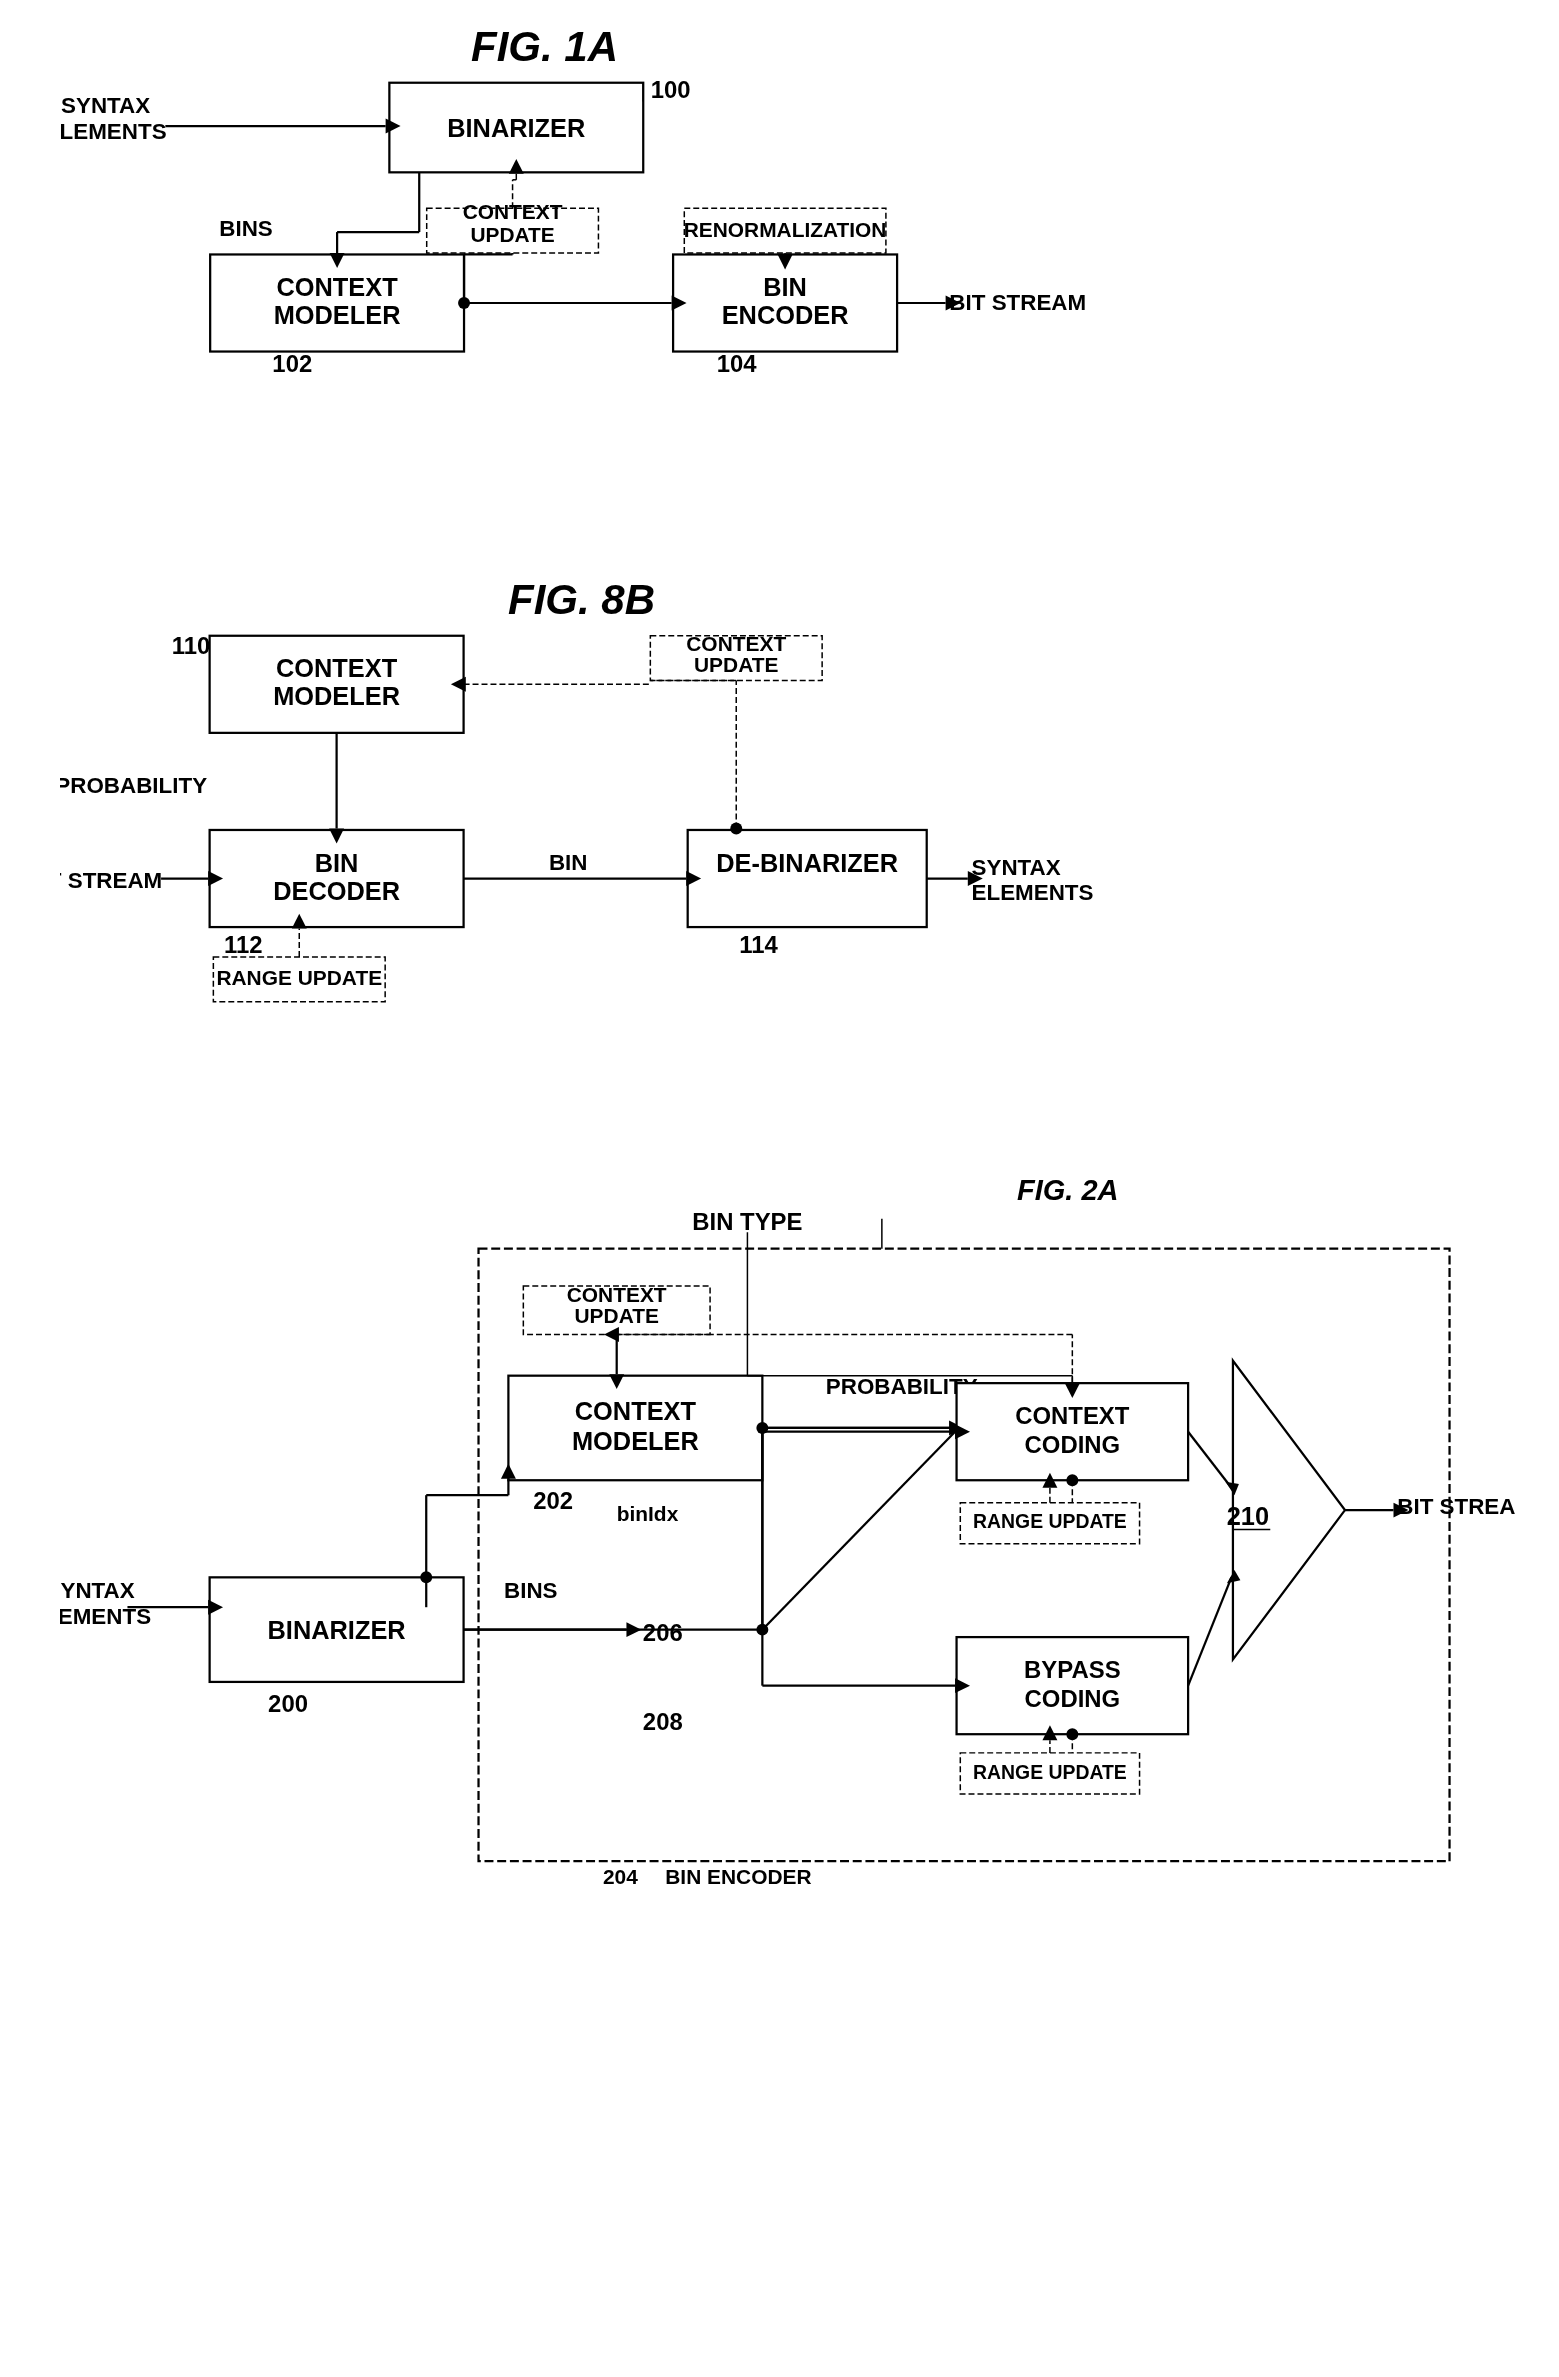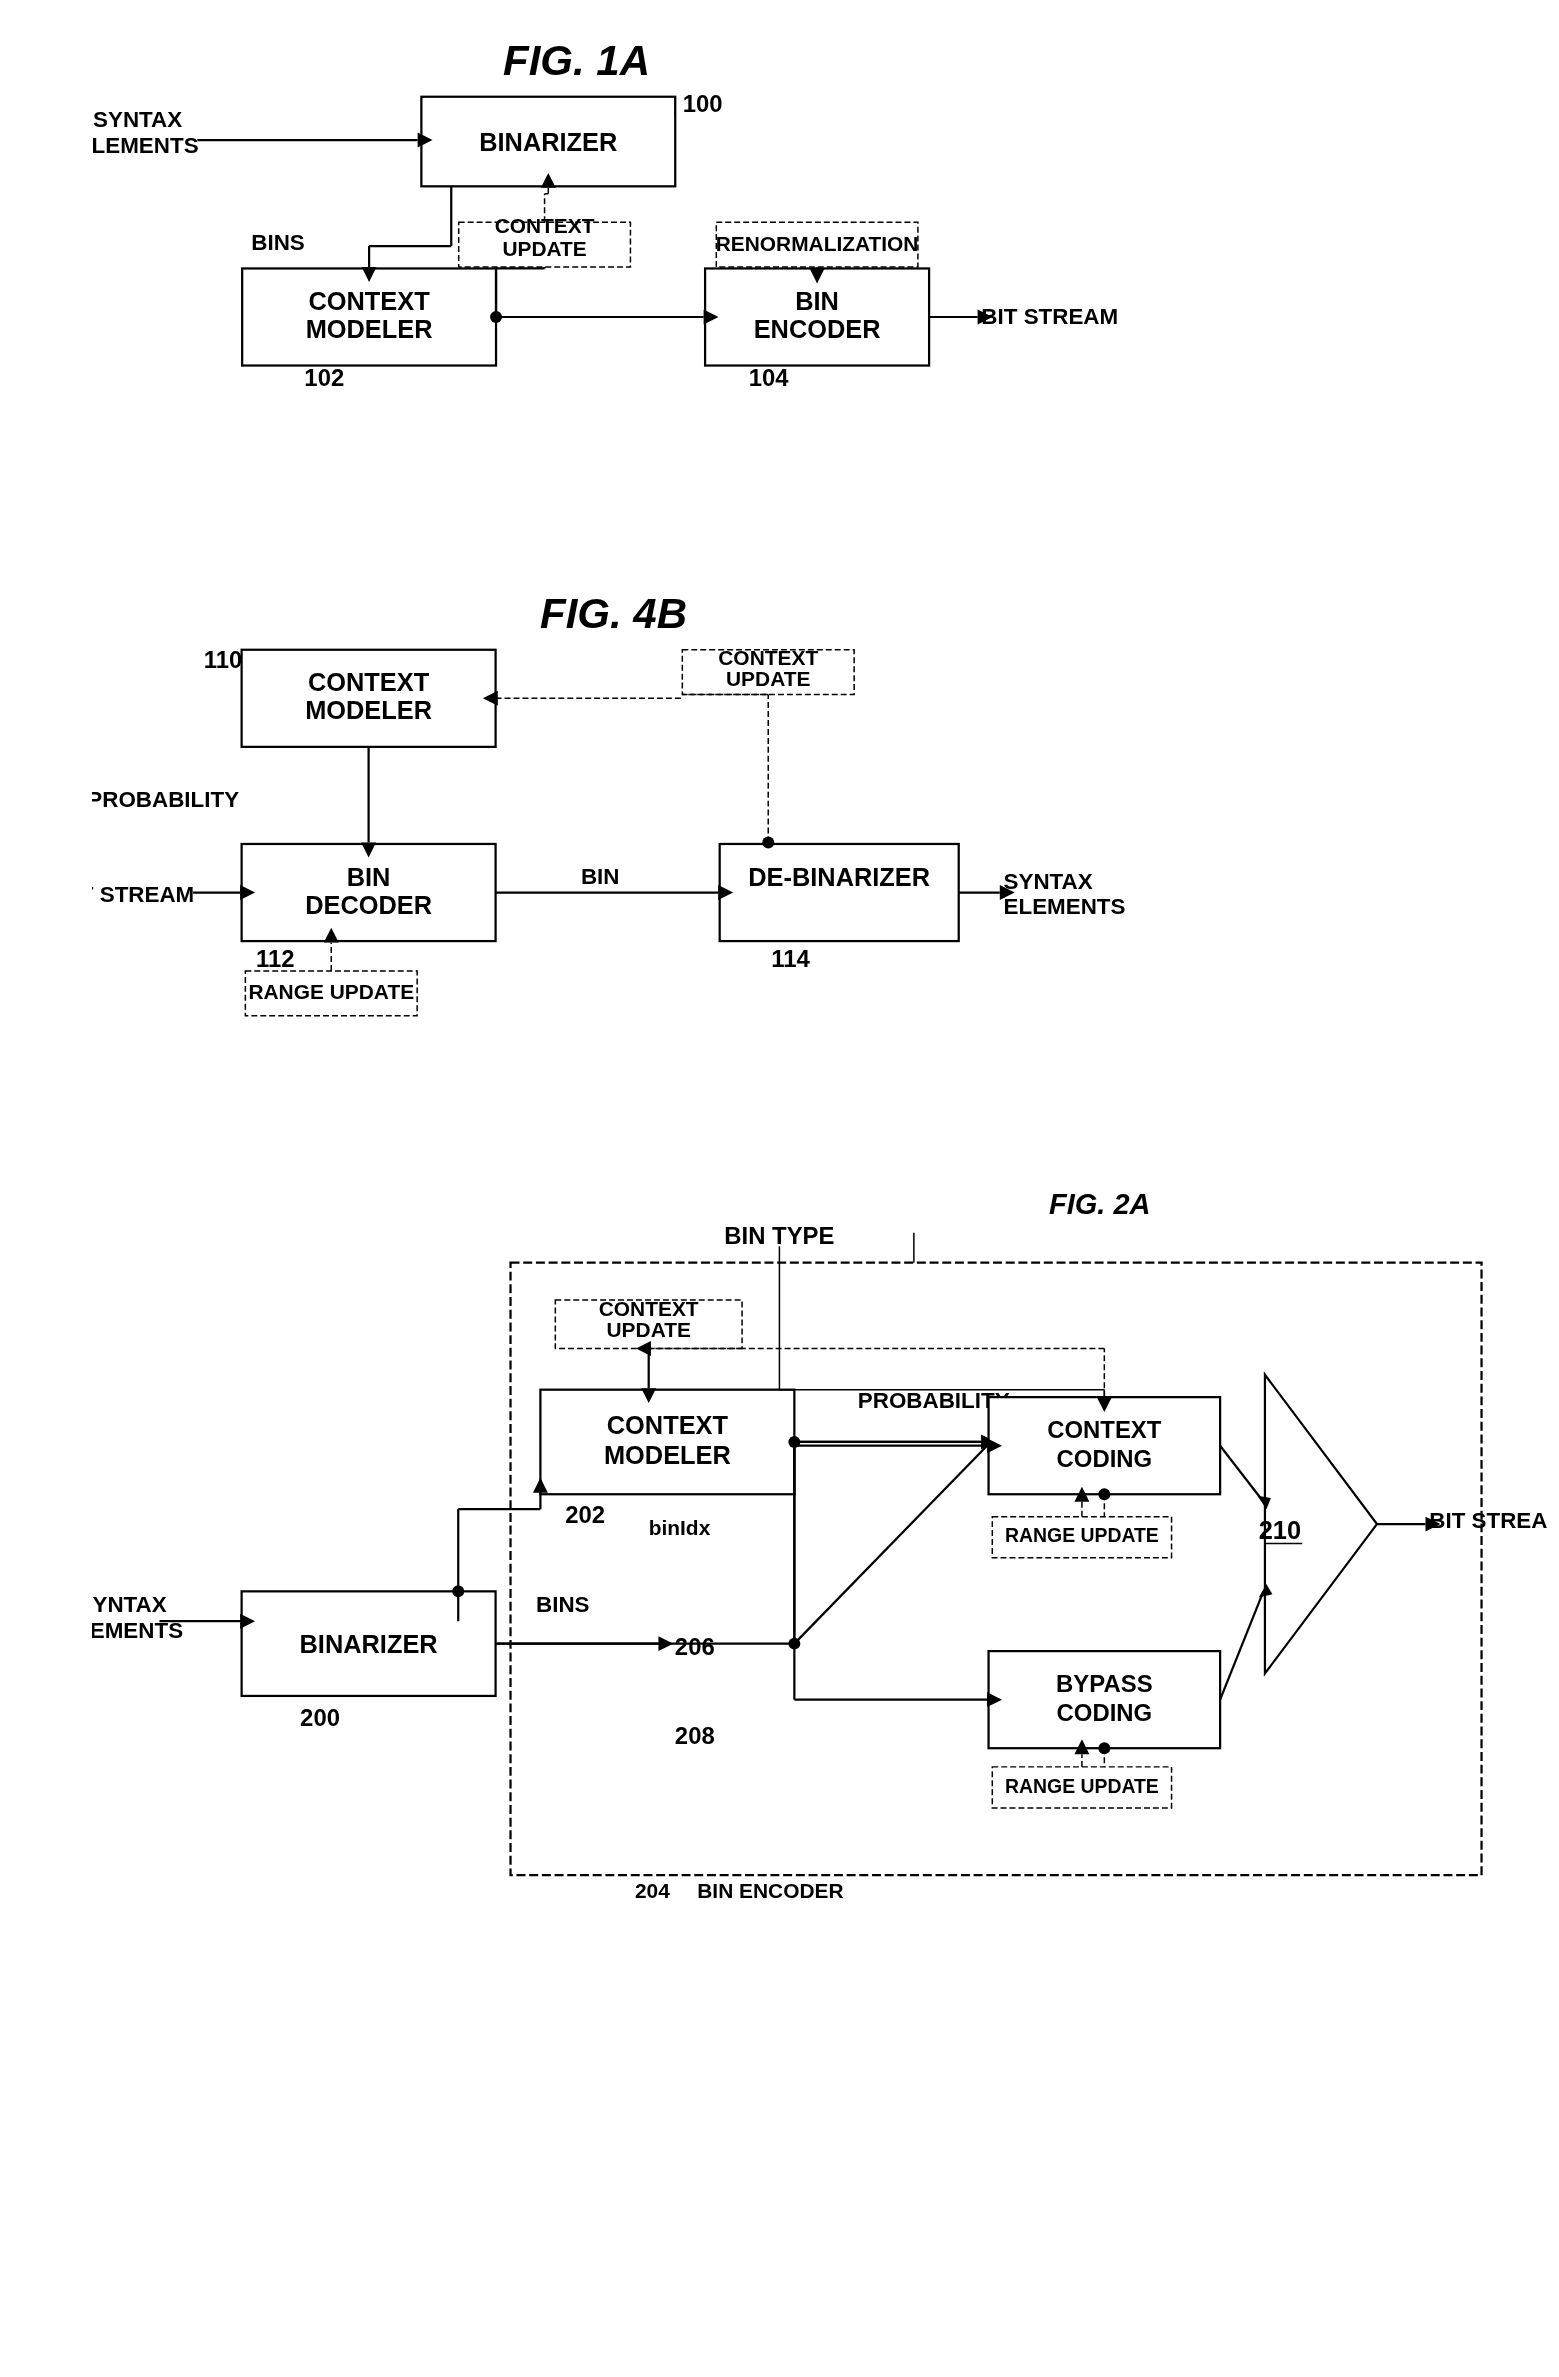--- a/index.html
+++ b/index.html
@@ -10,22 +10,21 @@
       min-height: 2377px;
       position: relative;
       overflow-x: hidden;
     }
 
     .page {
       width: 1352px;
       min-height: 2377px;
       background: #fff;
       position: relative;
-      padding: 37px 60px;
-      margin-left: 32px;
+      padding: 23px 60px;
     }
 
     
     .fig-title {
       font-size: 39px;
       font-weight: bold;
       font-style: italic;
       text-align: center;
       margin-bottom: 22.4px;
       font-family: Arial, sans-serif;
@@ -101,21 +100,21 @@
 
       <circle cx="540" cy="375" r="8" fill="black"></circle>
 
       <line x1="540" y1="375" x2="540" y2="310" stroke="black" stroke-width="3"></line>
       <line x1="540" y1="310" x2="605" y2="310" stroke="black" stroke-width="3"></line>
       <line x1="605" y1="310" x2="605" y2="308" stroke="black" stroke-width="3"></line>
     </svg>
   </div>
 
   <div style="position:relative; width:1345px; margin: 0 auto 105px auto; height:493px;">
-    <div class="fig-title" style="position:absolute; left:448px; top:0; font-size:42px;">FIG. 4B</div>
+    <div class="fig-title" style="position:absolute; left:448px; top:0; font-size:42px;">FIG. 8B</div>
 
     <svg width="1345" height="493" style="position:absolute;top:0;left:0;" viewBox="0 0 1800 660">
 
       <rect x="200" y="80" width="340" height="130" fill="white" stroke="black" stroke-width="3"></rect>
       <text x="370" y="135" text-anchor="middle" font-size="34" font-weight="bold" font-family="Arial">CONTEXT</text>
       <text x="370" y="173" text-anchor="middle" font-size="34" font-weight="bold" font-family="Arial">MODELER</text>
 
       <text x="175" y="105" text-anchor="middle" font-size="32" font-family="Arial" font-weight="bold">110</text>
 
       <rect x="200" y="340" width="340" height="130" fill="white" stroke="black" stroke-width="3"></rect>

